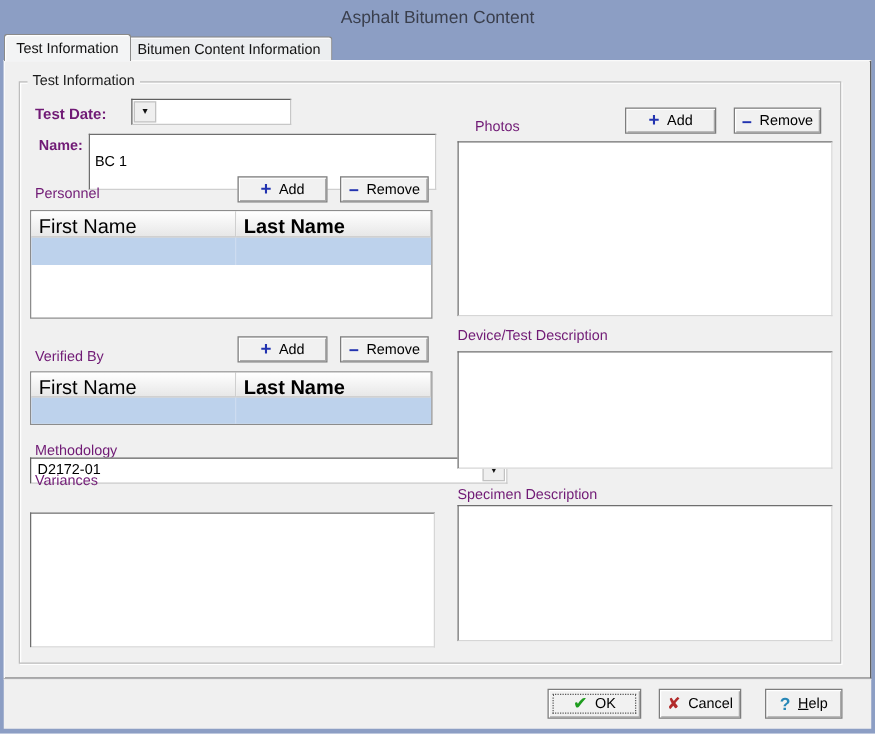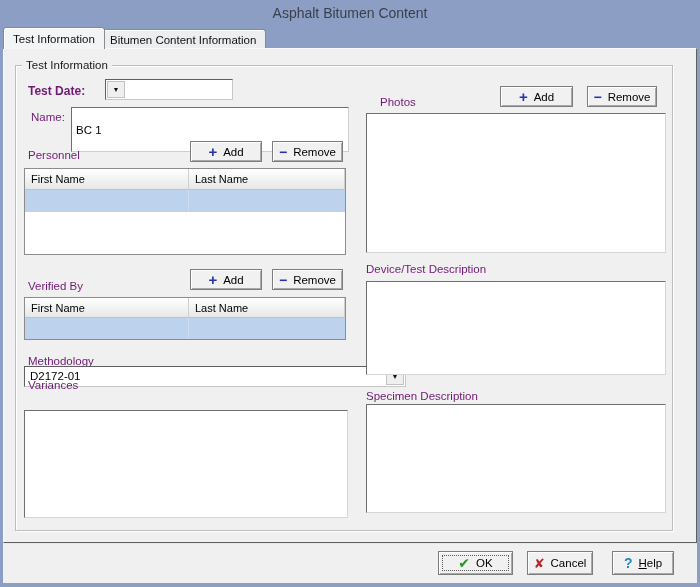--- a/index.html
+++ b/index.html
@@ -49,23 +49,23 @@
       font-size:11.5px;color:#000;cursor:default;box-sizing:border-box;}
   .sbtn{position:absolute;height:21px;}
   .plus{color:var(--accent-blue,#2233b0);font-weight:bold;font-size:15px;line-height:1;}
   .minus{color:var(--accent-blue,#2233b0);font-weight:bold;font-size:14px;line-height:1;}
 
   
   .tbl{position:absolute;background:#fff;border:1px solid #8c8c8c;box-sizing:border-box;overflow:hidden;}
   .tbl-head{display:flex;}
   .th{box-sizing:border-box;background:linear-gradient(#ffffff,#e7e7e7);
       border-right:1px solid #cfcfcf;border-bottom:1px solid #c2c2c2;
-      font-size:11px;color:#000;padding:4px 0 0 6px;}
+      font-size:16px;color:#000;padding:4px 0 0 6px;}
   .c1{width:164px;flex:none;}
-  .c2{flex:1;}
+  .c2{flex:1;font-weight:bold;}
   .tbl-row{display:flex;}
   .rsel{background:var(--selection-blue,#bdd2ec);}
   .rsel .td{box-sizing:border-box;}
   .rsel .c1{border-right:1px solid #cddcf0;}
 
   
   .fbtn{position:absolute;top:551px;height:24px;}
   .okfocus{position:relative;}
   .okfocus::after{content:"";position:absolute;inset:3px;border:1px dotted #5a5a5a;pointer-events:none;}
   .ic-ok{color:var(--ok-green,#1e9c1e);font-weight:bold;font-size:14px;line-height:1;
@@ -89,21 +89,21 @@
   <div class="groupbox"></div>
   <span class="grouplabel">Test Information</span>
 
   <span class="lbl bold" style="left:28px;top:84px;">Test Date:</span>
   <div class="combo" style="left:105px;top:79px;width:128px;height:21px;">
     <span class="arrowbtn">
       <span>▼</span>
     </span>
   </div>
 
-  <span class="lbl" style="left:31px;top:111px;">Name:</span>
+  <span class="lbl" style="left:31px;top:111px;font-weight:bold;">Name:</span>
   <input class="txt" style="left: 71px; top: 107px; width: 268px; height: 15px;" value="BC 1">
 
   <span class="lbl" style="left:28px;top:149px;text-align:center;">Personnel</span>
   <div class="b3 sbtn" style="left:190px;top:141px;width:72px;">
     <span class="plus">+</span>
     <span>Add</span>
   </div>
   <div class="b3 sbtn" style="left:272px;top:141px;width:71px;">
     <span class="minus">−</span>
     <span>Remove</span>

